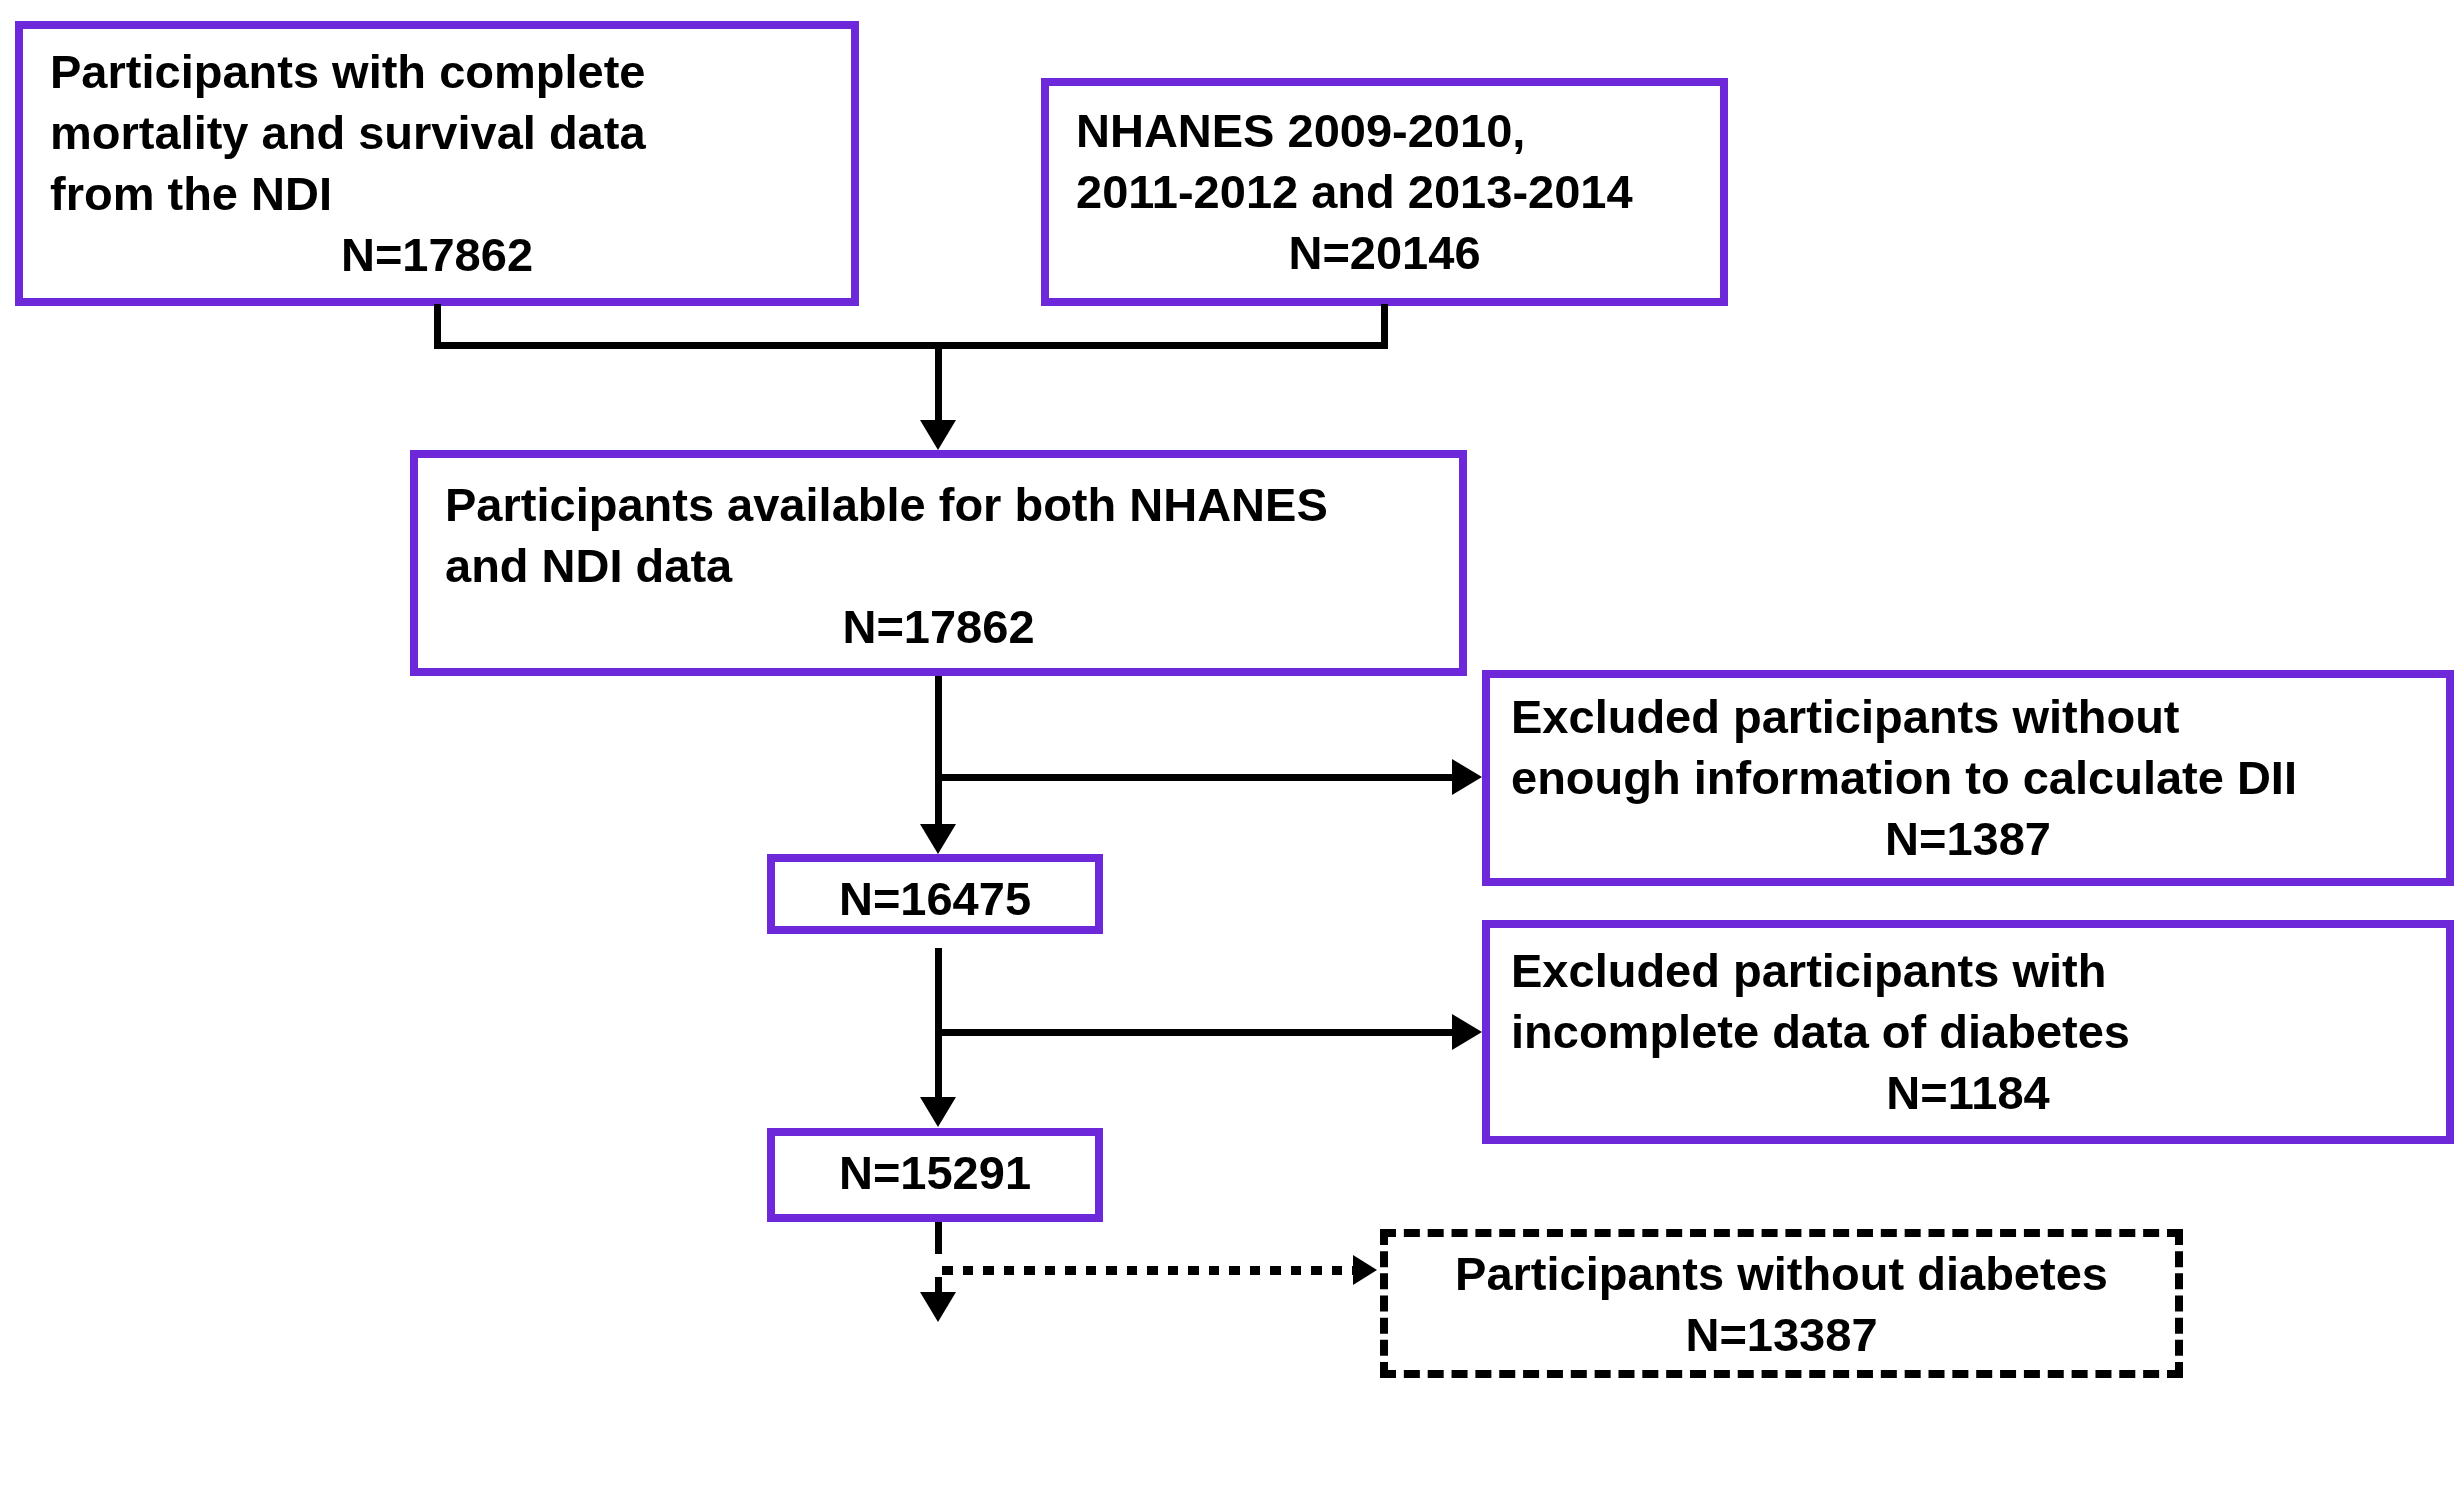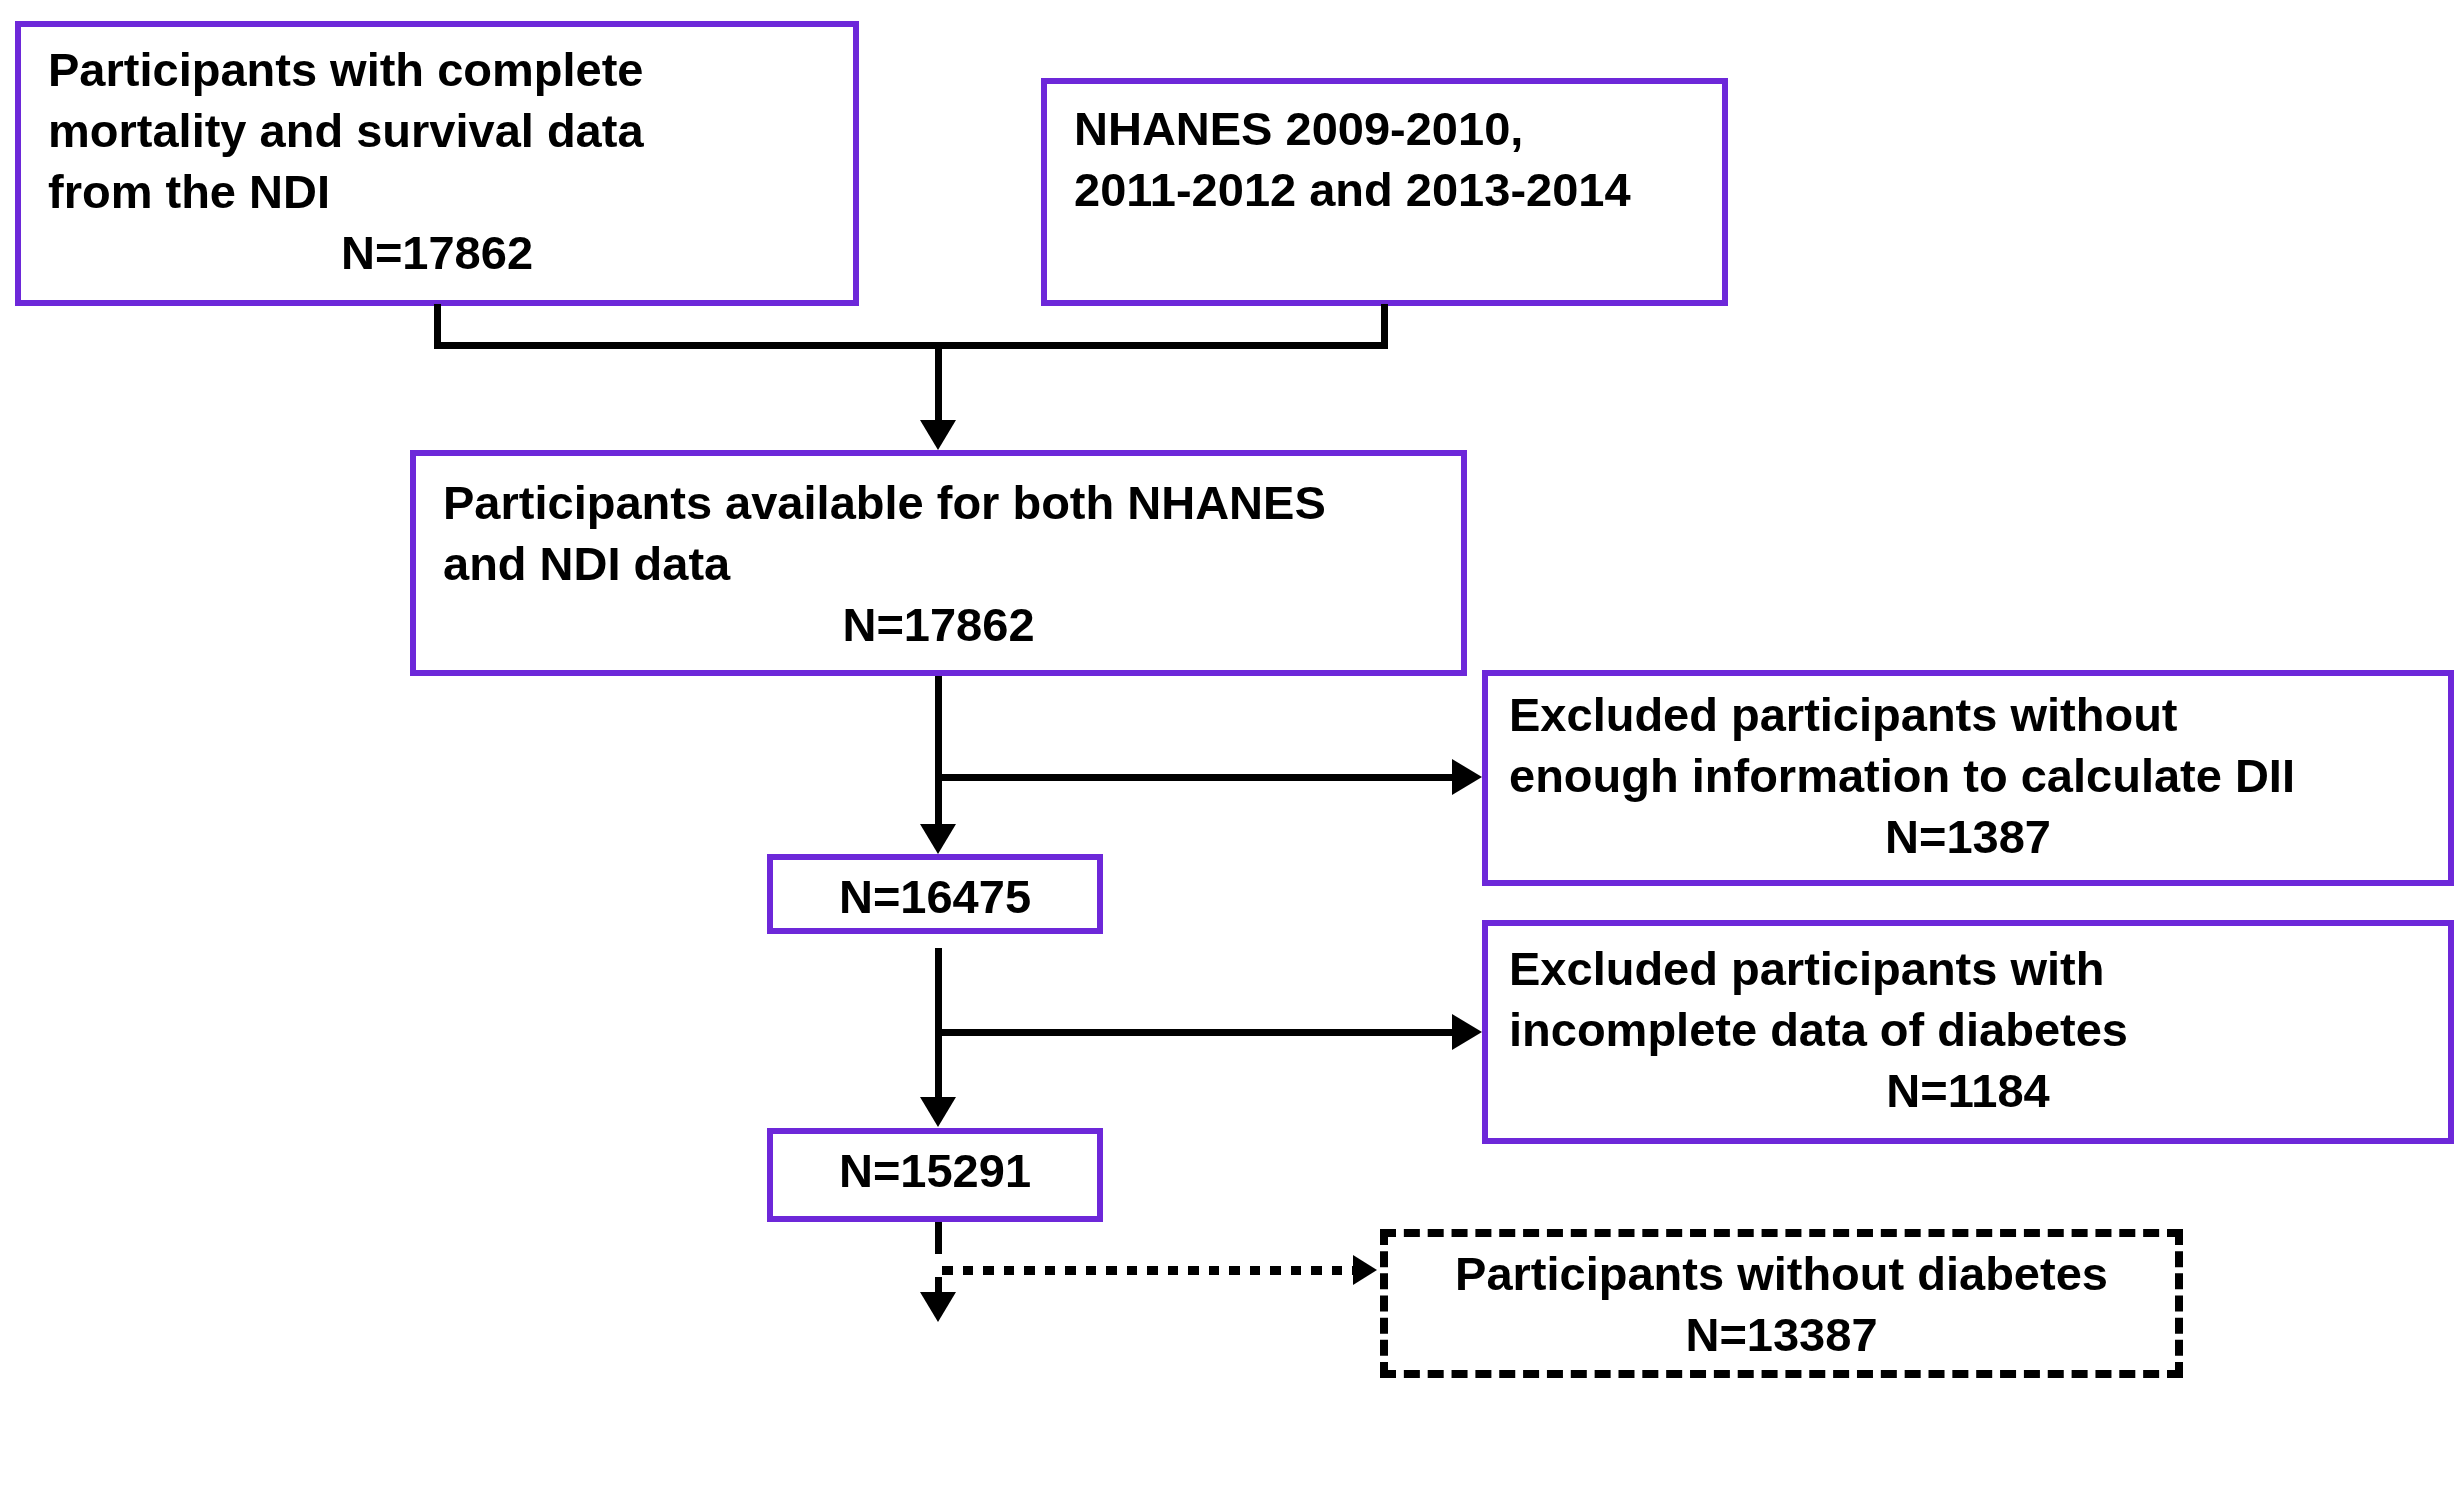--- a/index.html
+++ b/index.html
@@ -14,21 +14,21 @@
     background: #ffffff;
     font-family: "Liberation Sans", "DejaVu Sans", sans-serif;
     font-weight: bold;
     color: #000000;
     overflow: hidden;
   }
   .box {
     position: absolute;
     box-sizing: border-box;
     background: #ffffff;
-    border: 6px solid #6d28d9;
+    border: 8px solid #6d28d9;
     font-size: 47px;
     line-height: 61px;
     text-align: left;
   }
   .box.dotted {
     border: 8.4px dashed #000000;
   }
   .box .line { display: block; }
   .box .nline { display: block; text-align: center; }
   .box .center { text-align: center; }
@@ -85,20 +85,21 @@
   <div class="box" id="box-ndi">
     <span class="line">Participants with complete</span>
     <span class="line">mortality and survival data</span>
     <span class="line">from the NDI</span>
     <span class="nline">N=17862</span>
   </div>
 
   <div class="box" id="box-nhanes">
     <span class="line">NHANES 2009-2010,</span>
     <span class="line">2011-2012 and 2013-2014</span>
+    <span class="nline">N=20146</span>
   </div>
 
   <div class="vline" style="left:434px; top:304px; width:6.8px; height:45px;"></div>
   <div class="vline" style="left:1381px; top:304px; width:6.8px; height:45px;"></div>
   <div class="hline" style="left:434px; top:342px; width:954px; height:6.8px;"></div>
   <div class="vline" style="left:935px; top:342px; width:6.8px; height:82px;"></div>
   <div class="ah down" style="left:920px; top:420px;"></div>
 
   <div class="box" id="box-merged">
     <span class="line">Participants available for both NHANES</span>

